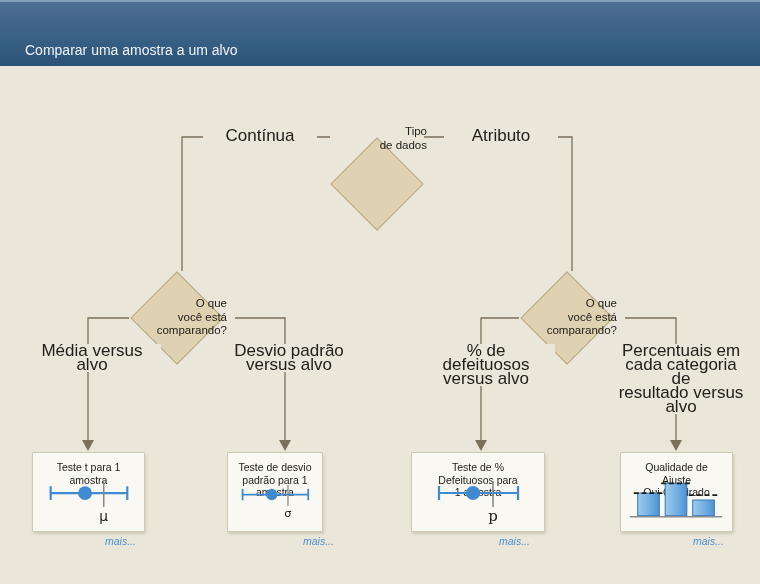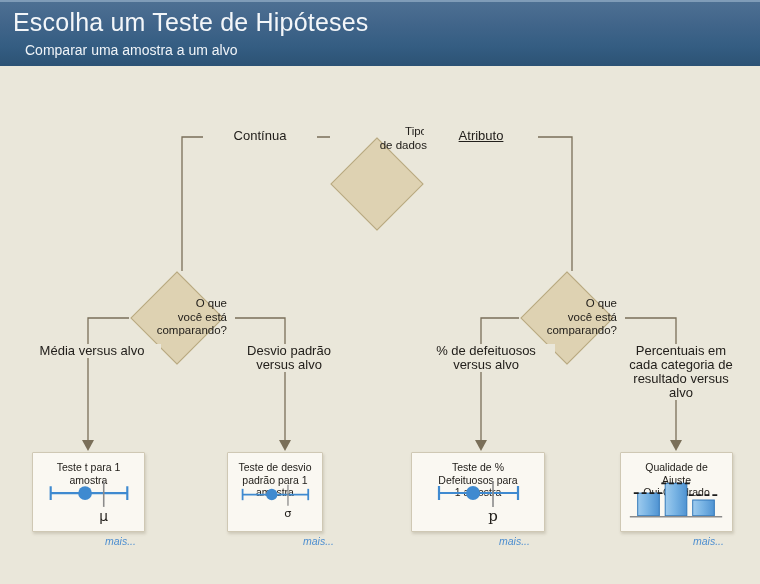--- a/index.html
+++ b/index.html
@@ -79,21 +79,21 @@
     font-size: 11.5px;
     color: #23201c;
     line-height: 13.5px;
     white-space: pre-line;
   }
 
   
   .edge-label {
     position: absolute;
     text-align: center;
-    font-size: 13px;
+    font-size: 17px;
     color: #23201c;
     line-height: 14px;
     white-space: pre-line;
     background: #eae7da;
     padding: 0 4px;
   }
 
   
   .card {
     position: absolute;
@@ -130,21 +130,20 @@
     text-decoration: none;
     white-space: nowrap;
   }
 </style>
 </head>
 <body>
 
 <div id="app">
 
   <div id="header">
-    <div id="header-title">Escolha um Teste de Hipóteses</div>
     <div id="header-sub">Comparar uma amostra a um alvo</div>
   </div>
 
   <div id="canvas">
 
     <svg id="wires" viewBox="0 0 760 518">
       <g stroke="#7a6f59" stroke-width="1.3" fill="none">
 
         <path d="M 330 71 L 182 71 L 182 205"></path>
 
@@ -164,21 +163,21 @@
         <polygon points="475,374 487,374 481,385"></polygon>
         <polygon points="670,374 682,374 676,385"></polygon>
       </g>
     </svg>
 
     <div class="diamond" style="left:344px; top:85px; width:66px; height:66px;"></div>
     <div class="diamond-text" style="left:327px; top:59px; width:100px;">Tipo
 de dados</div>
 
     <div class="edge-label" style="left:203px; top:63px; width:106px;">Contínua</div>
-    <div class="edge-label" style="left:424px; top:63px; width:106px;text-decoration:underline;">Atributo</div>
+    <div class="edge-label" style="left:444px; top:63px; width:106px;">Atributo</div>
 
     <div class="diamond" style="left:144px; top:219px; width:66px; height:66px;"></div>
     <div class="diamond-text" style="left:127px; top:231px; width:100px;">O que
 você está
 comparando?</div>
 
     <div class="diamond" style="left:534px; top:219px; width:66px; height:66px;"></div>
     <div class="diamond-text" style="left:517px; top:231px; width:100px;">O que
 você está
 comparando?</div>

